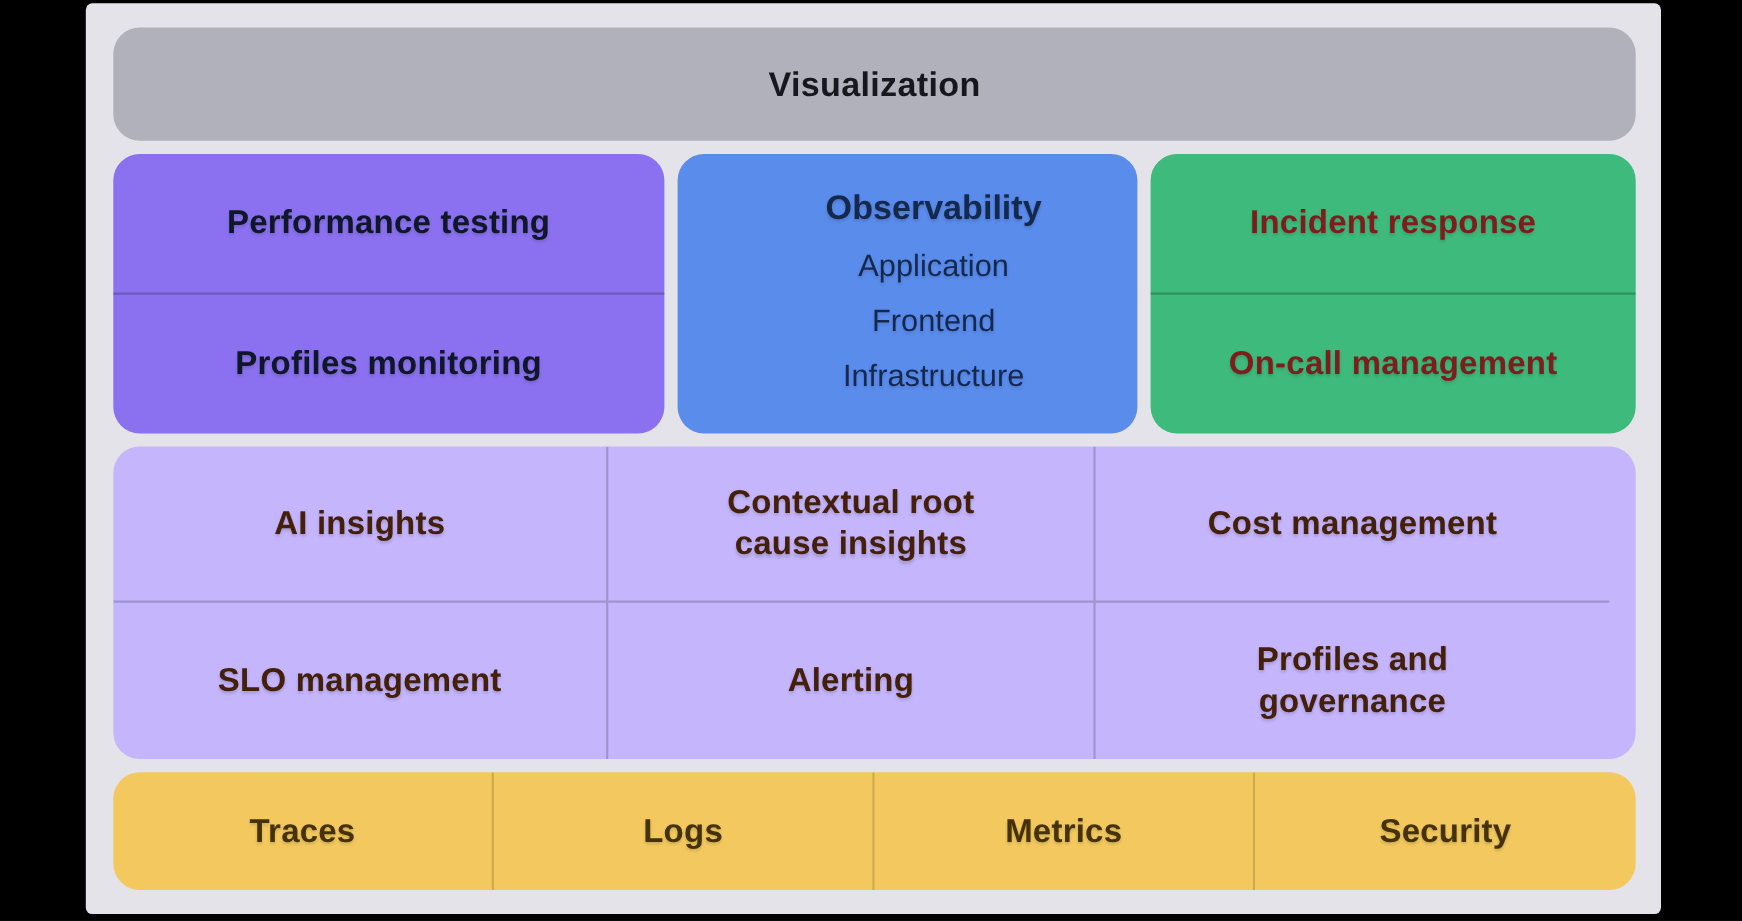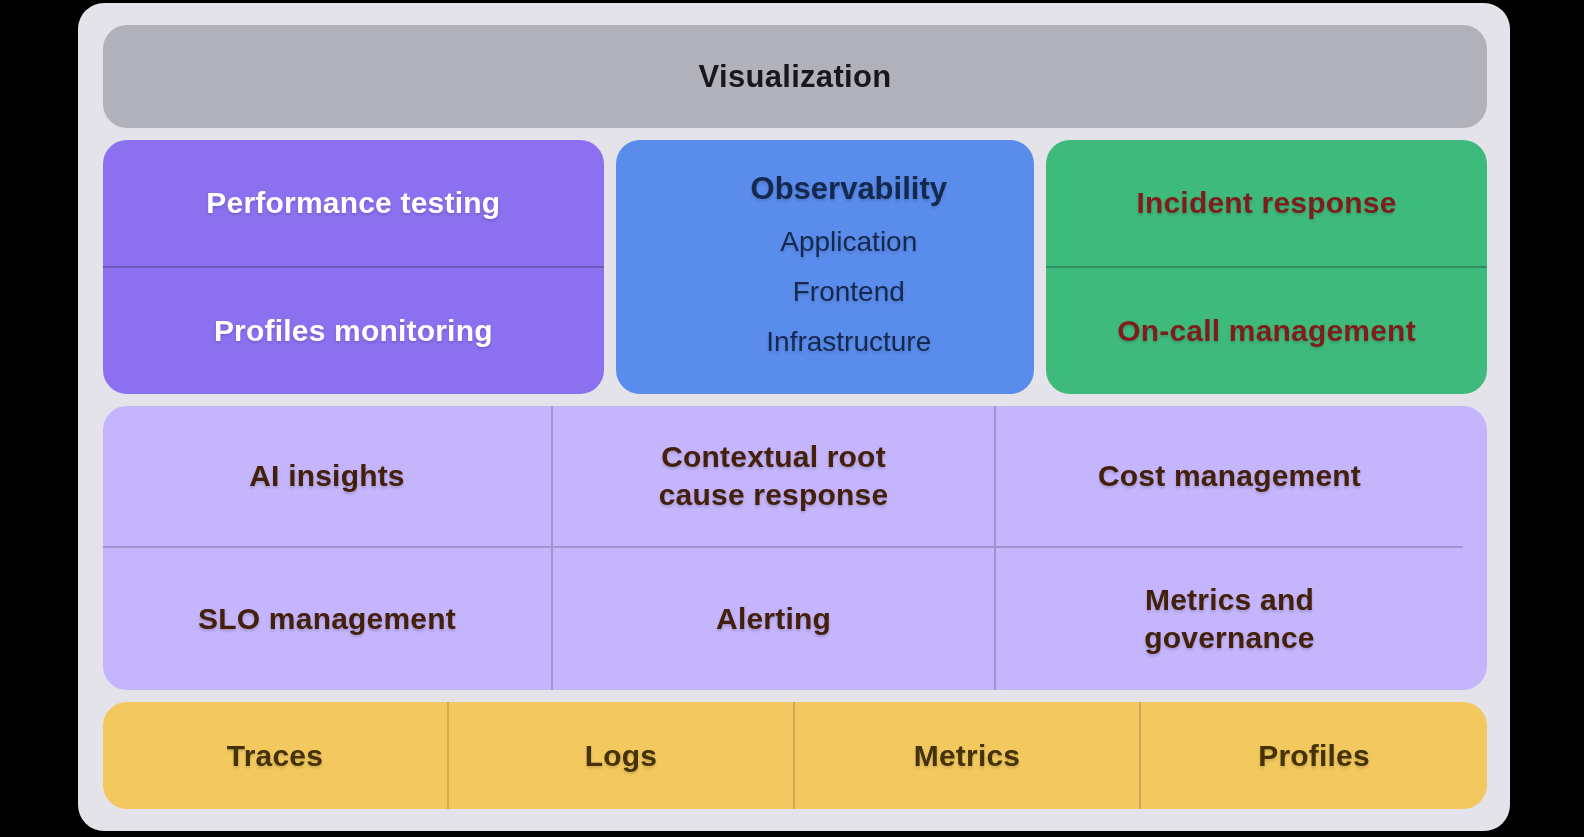--- a/index.html
+++ b/index.html
@@ -17,21 +17,21 @@
     height: 837px;
     background: #000000;
   }
   .panel {
     position: absolute;
     left: 78px;
     top: 3px;
     width: 1432px;
     height: 828px;
     background: #E4E3E9;
-    border-radius: 26px;
+    border-radius: 6px;
     box-sizing: border-box;
     padding: 22px 23px 21px 25px;
     display: flex;
     flex-direction: column;
     gap: 12px;
   }
   .block {
     border-radius: 24px;
     box-sizing: border-box;
   }
@@ -50,21 +50,21 @@
   
   .cap-row {
     height: 254px;
     display: flex;
     gap: 12px;
   }
   .cap-col {
     display: flex;
     flex-direction: column;
   }
-  .cap-col.purple { width: 530px; background: #8B71EF; color: #ffffff; }
+  .cap-col.purple { width: 530px; background: #8B71EF; color: #0f172a; }
   .cap-col.blue   { width: 443px; background: #5A8CEC; color: #15294F; }
   .cap-col.green  { width: 467px; background: #3EBA7C; color: #7f1d1d; }
   .split-cell {
     flex: 1;
     display: flex;
     align-items: center;
     justify-content: center;
     font-size: 30px;
     font-weight: 600;
     letter-spacing: 0.2px;
@@ -164,29 +164,29 @@
       <div class="block cap-col green">
         <div class="split-cell top">Incident response</div>
         <div class="split-cell">On-call management</div>
       </div>
 
     </div>
 
     <div class="block features">
       <div class="feature-cell bdr bdb">AI insights</div>
       <div class="feature-cell bdr bdb">Contextual root
-cause response</div>
+cause insights</div>
       <div class="feature-cell bdb">Cost management</div>
       <div class="feature-cell bdr">SLO management</div>
       <div class="feature-cell bdr">Alerting</div>
-      <div class="feature-cell">Metrics and
+      <div class="feature-cell">Profiles and
 governance</div>
     </div>
 
     <div class="block signals">
       <div class="signal-cell bdr">Traces</div>
       <div class="signal-cell bdr">Logs</div>
       <div class="signal-cell bdr">Metrics</div>
-      <div class="signal-cell">Profiles</div>
+      <div class="signal-cell">Security</div>
     </div>
 
   </div>
 </div>
 
 </body></html>

